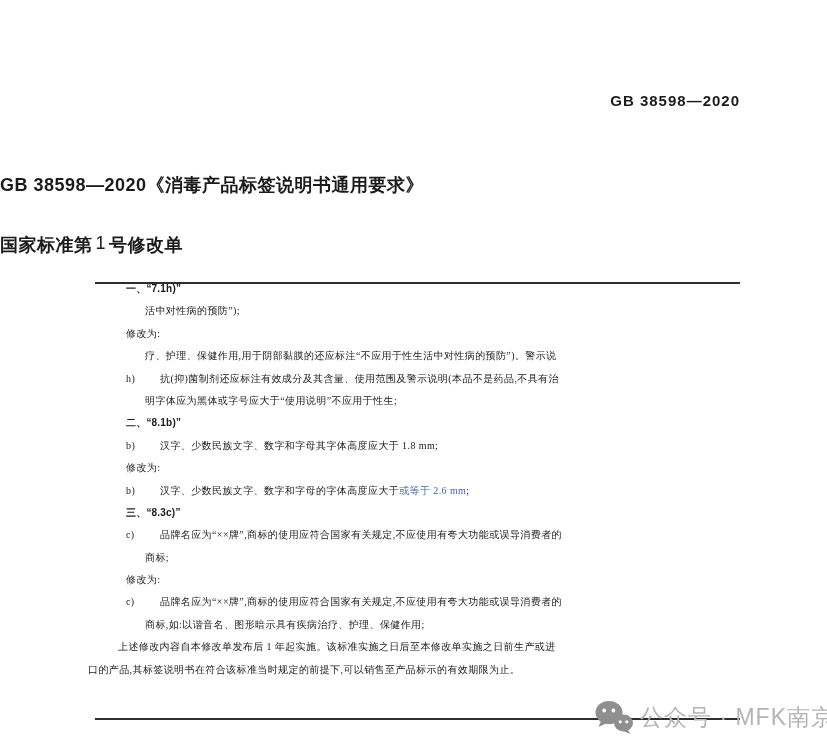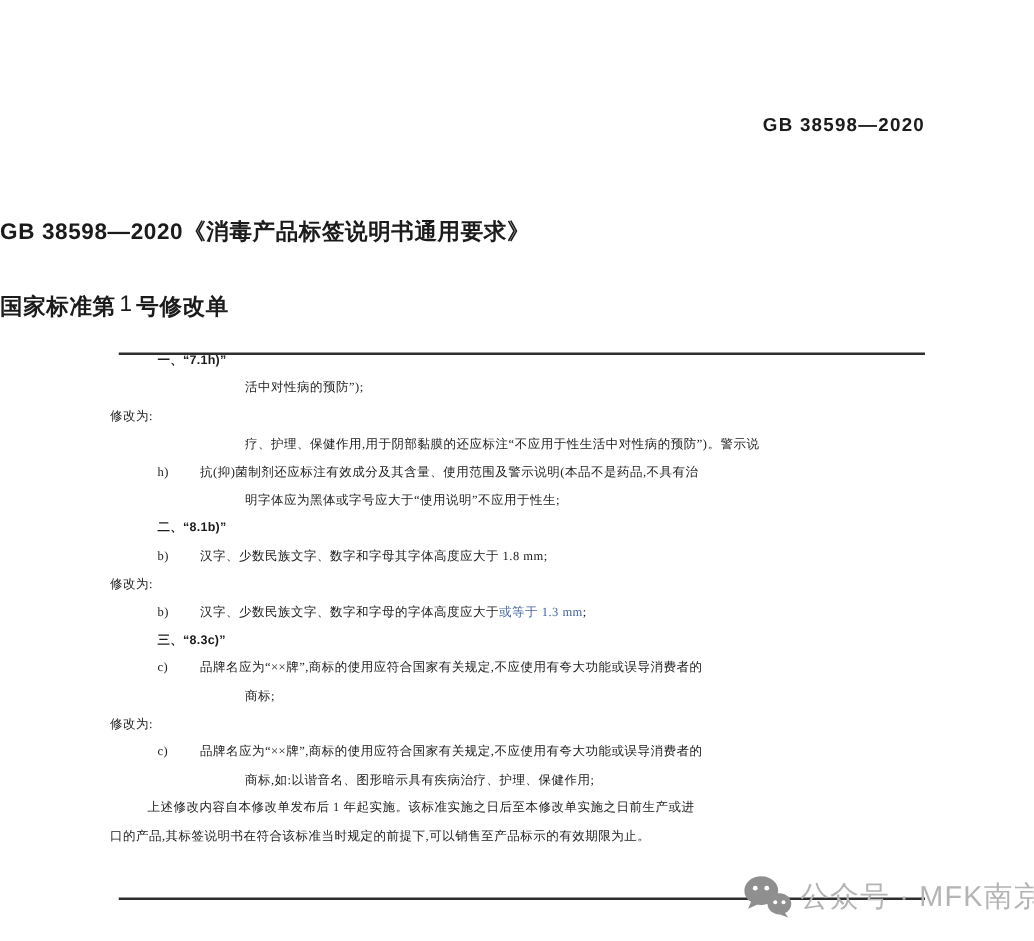--- a/index.html
+++ b/index.html
@@ -54,24 +54,24 @@
     line-height:22.4px;
     letter-spacing:0.4px;
   }
   .line{height:22.4px;white-space:nowrap;}
   .l-heading{
     margin-left:38px;
     font-family:"Liberation Sans","DejaVu Sans",sans-serif;
     font-weight:700;
     letter-spacing:0.2px;
   }
-  .l-plain{}
+  .l-plain{margin-left:38px;}
   .l-item{margin-left:38px;}
   .l-item .item-label{display:inline-block;width:34px;}
-  .l-cont{margin-left:108px;}
+  .l-cont{margin-left:57px;}
   .l-para-first{text-indent:30px;}
   .blue{color:#44679f;}
   .watermark{
     position:absolute;
     left:594px;top:699px;
     display:flex;
     align-items:center;
   }
   .wm-icon{width:40px;height:36px;flex:0 0 auto;}
   .wm-text{
@@ -98,21 +98,21 @@
   <div class="body-text">
     <div class="line l-heading">一、“7.1h)”</div>
     <div class="line l-cont">活中对性病的预防”);</div>
     <div class="line l-plain">修改为:</div>
     <div class="line l-cont">疗、护理、保健作用,用于阴部黏膜的还应标注“不应用于性生活中对性病的预防”)。警示说</div>
     <div class="line l-item"><span class="item-label">h)</span><span>抗(抑)菌制剂还应标注有效成分及其含量、使用范围及警示说明(本品不是药品,不具有治</span></div>
     <div class="line l-cont">明字体应为黑体或字号应大于“使用说明”不应用于性生;</div>
     <div class="line l-heading">二、“8.1b)”</div>
     <div class="line l-item"><span class="item-label">b)</span><span>汉字、少数民族文字、数字和字母其字体高度应大于 1.8 mm;</span></div>
     <div class="line l-plain">修改为:</div>
-    <div class="line l-item"><span class="item-label">b)</span><span>汉字、少数民族文字、数字和字母的字体高度应大于</span><span class="blue">或等于 1.3 mm</span><span>;</span></div>
+    <div class="line l-item"><span class="item-label">b)</span><span>汉字、少数民族文字、数字和字母的字体高度应大于</span><span class="blue">或等于 2.6 mm</span><span>;</span></div>
     <div class="line l-heading">三、“8.3c)”</div>
     <div class="line l-item"><span class="item-label">c)</span><span>品牌名应为“××牌”,商标的使用应符合国家有关规定,不应使用有夸大功能或误导消费者的</span></div>
     <div class="line l-cont">商标;</div>
     <div class="line l-plain">修改为:</div>
     <div class="line l-item"><span class="item-label">c)</span><span>品牌名应为“××牌”,商标的使用应符合国家有关规定,不应使用有夸大功能或误导消费者的</span></div>
     <div class="line l-cont">商标,如:以谐音名、图形暗示具有疾病治疗、护理、保健作用;</div>
     <div class="line l-para-first">上述修改内容自本修改单发布后 1 年起实施。该标准实施之日后至本修改单实施之日前生产或进</div>
     <div class="line">口的产品,其标签说明书在符合该标准当时规定的前提下,可以销售至产品标示的有效期限为止。</div>
   </div>
 

